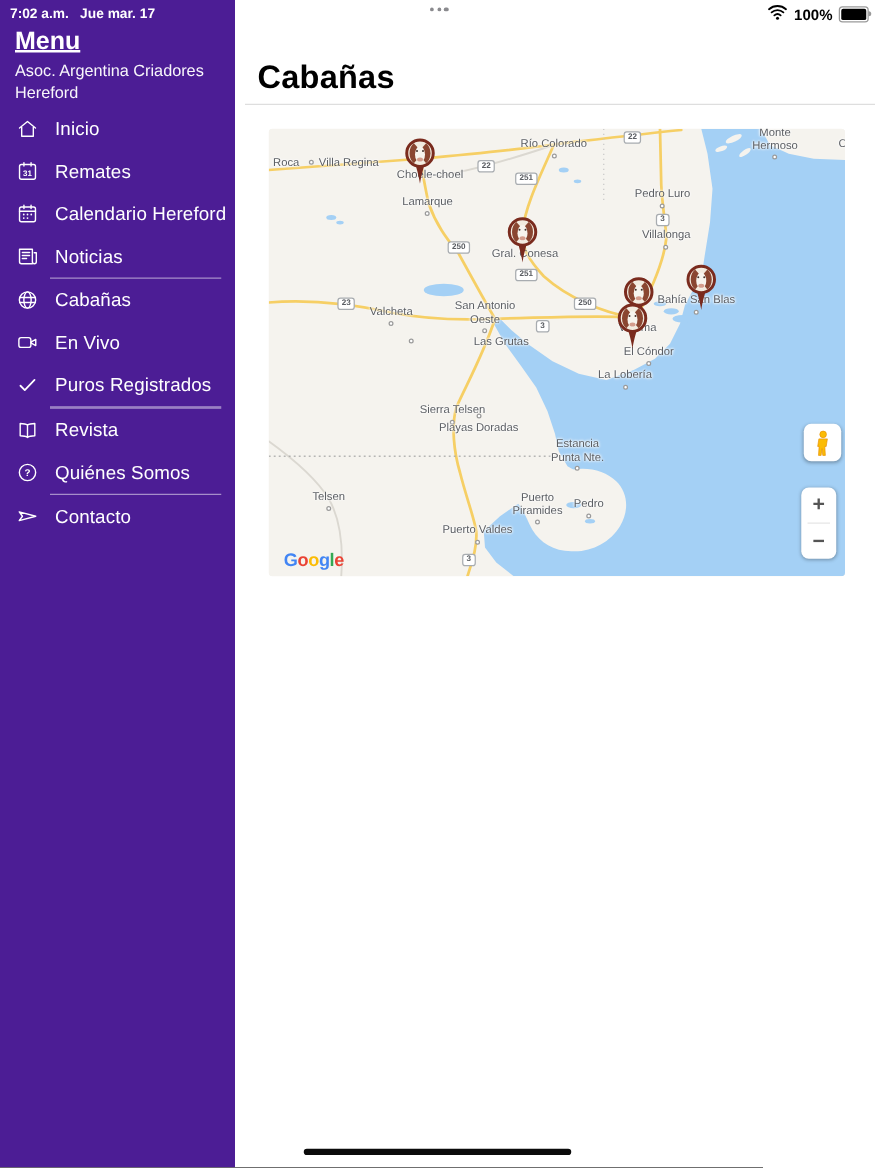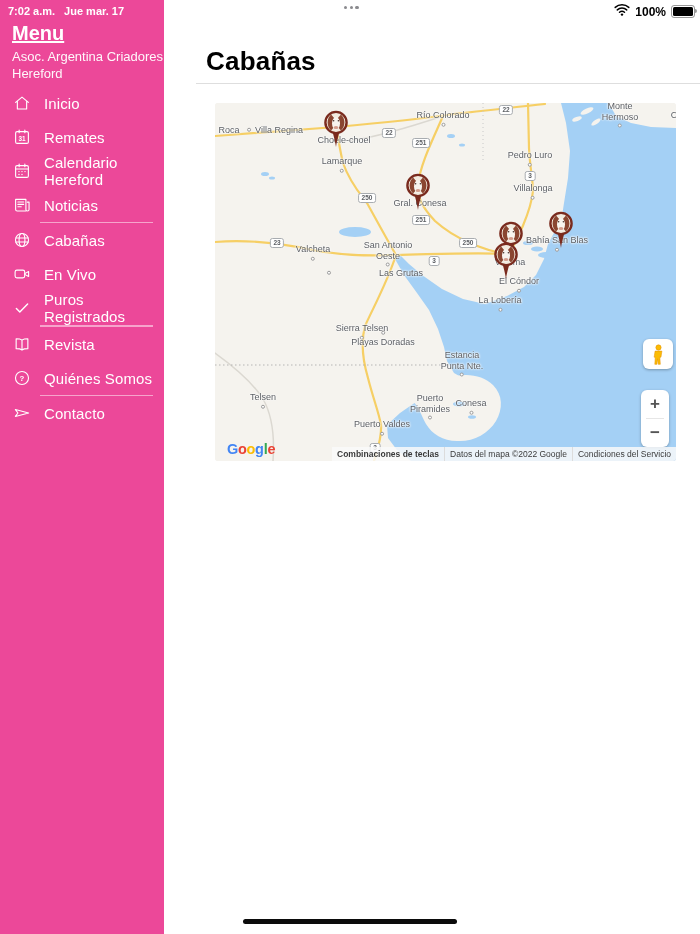--- a/index.html
+++ b/index.html
@@ -1,19 +1,19 @@
 <!DOCTYPE html>
 <html><head>
 <meta charset="utf-8">
 <style>
   html,body{margin:0;padding:0;background:#000;}
   .screen{position:relative;width:700px;height:934px;background:#fff;overflow:hidden;
     font-family:"Liberation Sans",sans-serif;-webkit-font-smoothing:antialiased;}
   
-  .sidebar{position:absolute;left:0;top:0;width:164px;height:934px;background:#ec4899;color:#fff;}
+  .sidebar{position:absolute;left:0;top:0;width:188px;height:934px;background:#4c1d95;color:#fff;}
   .status-left{position:absolute;left:8px;top:5px;font-size:11px;font-weight:700;display:flex;gap:9px;white-space:nowrap;}
   .menu-title{position:absolute;left:12px;top:22px;margin:0;font-size:20px;font-weight:700;text-decoration:underline;}
   .menu-subtitle{position:absolute;left:12px;top:48px;margin:0;width:172px;font-size:13px;line-height:17px;color:rgba(255,255,255,.96);}
   .nav{position:absolute;left:0;top:86px;right:0;}
   .menu-item{height:34px;display:flex;align-items:center;gap:13px;padding-left:13px;cursor:pointer;}
   .menu-item .ico{width:18px;height:18px;flex:0 0 18px;display:flex;}
   .menu-item .ico svg{width:18px;height:18px;}
   .menu-item .lbl{font-size:15px;letter-spacing:.1px;}
   .menu-divider{height:1px;background:rgba(255,255,255,.5);margin:0 11px 0 40px;}
   
@@ -320,21 +320,21 @@
         <div class="map-label" style="left: 48px; top: 294px;">
           <div>Telsen</div>
           <i class="town-dot below"></i>
         </div>
         <div class="map-label" style="left: 215px; top: 300px;">
           <div>Puerto</div>
           <div>Piramides</div>
           <i class="town-dot below"></i>
         </div>
         <div class="map-label" style="left: 256px; top: 300px;">
-          <div>Conesa</div>
+          <div>Pedro</div>
           <i class="town-dot below"></i>
         </div>
         <div class="map-label" style="left: 167px; top: 321px;">
           <div>Puerto Valdes</div>
           <i class="town-dot below"></i>
         </div>
       </div>
     <div id="map-shields">
         <div class="shield" style="left: 174px; top: 30px;">22</div>
         <div class="shield" style="left: 291px; top: 7px;">22</div>
@@ -409,21 +409,16 @@
       </svg>
     </div>
 
     <div class="zoomctl">
       <button>+</button>
       <div class="zdiv"></div>
       <button>−</button>
     </div>
 
     <div class="glogo" id="glogo"><span style="color: rgb(66, 133, 244);">G</span><span style="color: rgb(234, 67, 53);">o</span><span style="color: rgb(251, 188, 5);">o</span><span style="color: rgb(66, 133, 244);">g</span><span style="color: rgb(52, 168, 83);">l</span><span style="color: rgb(234, 67, 53);">e</span></div>
-    <div class="attrib" id="attrib">
-        <span>Combinaciones de teclas</span>
-        <span>Datos del mapa ©2022 Google</span>
-        <span>Condiciones del Servicio</span>
-      </div>
   </div>
 
   <div class="home-ind"></div>
 </div>
 
 </body></html>

